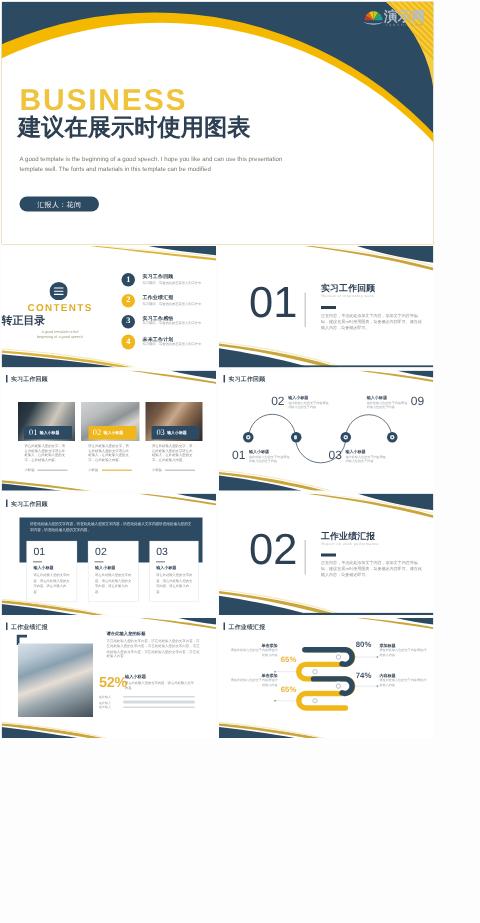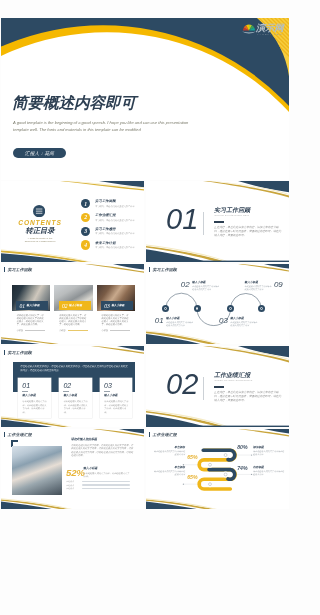--- a/index.html
+++ b/index.html
@@ -1,17 +1,17 @@
 <!DOCTYPE html>
 <html><head>
 <meta charset="utf-8">
 <style>
   html,body{margin:0;padding:0;}
   body{width:290px;height:615px;background:#fdfdfd;font-family:"Liberation Sans",sans-serif;overflow:hidden;}
-  .deck{width:290px;padding:18px 1px 0 1px;box-sizing:border-box;font-style:italic;}
+  .deck{width:290px;padding:1px 1px 0 1px;box-sizing:border-box;}
   .row{display:flex;gap:2px;margin-bottom:2px;}
   .s-full{margin-bottom:1px;}
   .slide{position:relative;background:#fff;overflow:hidden;flex:none;}
   .s-full{width:288px;height:162px;}
   .s-half{width:143px;height:80.5px;}
   .slide svg{position:absolute;left:0;top:0;}
   .abs{position:absolute;}
   .ct-item{left:79.7px;display:flex;align-items:center;gap:4.5px;}
   .ct-num{width:9.8px;height:9.8px;border-radius:50%;color:#fff;font-size:5.6px;font-weight:bold;display:flex;align-items:center;justify-content:center;flex:none;font-family:"Liberation Serif",serif;}
   .ct-navy{background:#2c4a62;}
@@ -113,21 +113,22 @@
         <path d="M14 15 L8.00 4.61 A12 12 0 0 1 14.00 3.00 Z" fill="#f2c200"></path>
         <path d="M14 15 L14.00 3.00 A12 12 0 0 1 20.00 4.61 Z" fill="#b9cc2a"></path>
         <path d="M14 15 L20.00 4.61 A12 12 0 0 1 24.39 9.00 Z" fill="#3aa05a"></path>
         <path d="M14 15 L24.39 9.00 A12 12 0 0 1 26.00 15.00 Z" fill="#17a398"></path>
         <path d="M0 17.2 Q14 25 28 17.2 Q14 21.2 0 17.2 Z" fill="#aebfca"></path>
       </svg>
     </div>
     <div class="abs" style="left:255px;top:5.4px;font-size:9.2px;color:#b1bec9;letter-spacing:0px;line-height:10px;font-weight:bold;">演示网</div>
     <div class="abs" style="left:256px;top:15.4px;font-size:2.1px;color:#8c9aa5;letter-spacing:0.35px;line-height:3px;">Y A N S H I . C O M</div>
 
-    <div class="abs" style="left:11px;top:77px;font-size:15.5px;font-weight:bold;color:#2d3f52;letter-spacing:0px;line-height:1;">简要概述内容即可</div>
+    <div class="abs" style="left:12px;top:56px;font-size:20px;font-weight:bold;color:#efc33c;letter-spacing:1.2px;line-height:1;">BUSINESS</div>
+    <div class="abs" style="left:11px;top:77px;font-size:15.5px;font-weight:bold;color:#2d3f52;letter-spacing:0px;line-height:1;">建议在展示时使用图表</div>
     <div class="abs" style="left:12px;top:101px;width:178px;font-size:4.1px;color:#7a7a6a;line-height:7px;">A good template is the beginning of a good speech. I hope you like and can use this presentation template well. The fonts and materials in this template can be modified</div>
     <div class="abs" style="left:12px;top:130px;width:53px;height:10px;border-radius:5px;background:#2d4a63;color:#fff;font-size:4.6px;display:flex;align-items:center;justify-content:center;letter-spacing:0.3px;">汇报人：花间</div>
   </div>
 
   <div class="row">
 
     <div class="slide s-half">
       <svg width="143" height="81" viewBox="0 0 143 81">
         <path d="M98 0 L143 0 L143 6.2 C128 4.6 112 2.5 98 0 Z" fill="#2d4a63"></path>
         <path d="M64 0 C100 3.6 126 6.4 143 8.2 L143 9.6 C124 7.8 96 4.2 59 0 Z" fill="#d9b33a"></path>
@@ -139,21 +140,21 @@
 
       <svg class="abs" style="left:32.1px;top:23.7px;" width="12.3" height="12.3" viewBox="0 0 26 26">
         <circle cx="13" cy="13" r="13" fill="#2d4a63"></circle>
         <g stroke="#ffffff" stroke-width="1.6" stroke-linecap="round">
           <line x1="7" y1="8.5" x2="19" y2="8.5"></line>
           <line x1="7" y1="13" x2="19" y2="13"></line>
           <line x1="7" y1="17.5" x2="19" y2="17.5"></line>
         </g>
       </svg>
       <div class="abs" style="left:0;top:38px;width:78px;text-align:center;font-size:6.6px;font-weight:bold;color:#e0ae25;letter-spacing:0.9px;line-height:7px;">CONTENTS</div>
-      <div class="abs" style="left:0;top:45.5px;width:78px;text-align:center;font-size:7.3px;font-weight:bold;color:#2d3f52;letter-spacing:0px;line-height:8px;">转正目录</div>
+      <div class="abs" style="left:0;top:45.5px;width:78px;text-align:left;font-size:7.3px;font-weight:bold;color:#2d3f52;letter-spacing:0px;line-height:8px;">转正目录</div>
       <div class="abs" style="left:21px;top:55.5px;width:36px;text-align:center;font-size:2.5px;color:#a09a80;line-height:3.4px;">A good template is the beginning of a good speech</div>
 
       <div class="abs ct-item" style="top:17.7px;">
         <div class="ct-num ct-navy">1</div>
         <div class="ct-txt">
           <div class="ct-lbl">实习工作回顾</div>
           <div class="ct-dsc">实习期间，带着热忱的态度投入到工作中</div>
         </div>
       </div>
       <div class="abs ct-item" style="top:31.6px;">

